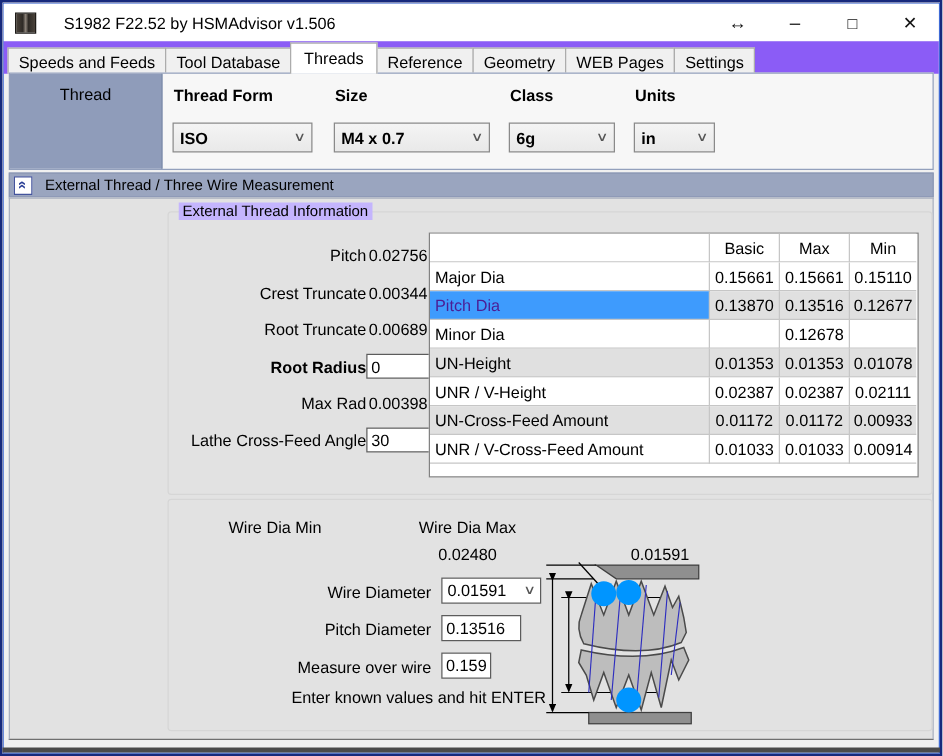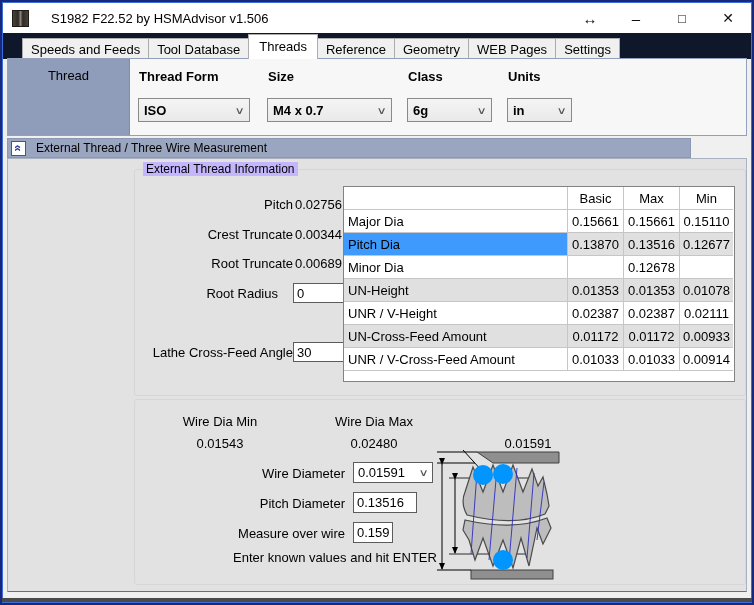--- a/index.html
+++ b/index.html
@@ -29,21 +29,21 @@
     width:46px;height:28px;display:flex;align-items:center;justify-content:center;
     font-size:14px;color:#111;cursor:default;
   }
   .tb-btn.resize{font-size:15px;font-weight:bold;}
   .tb-btn.min{font-size:15px;}
   .tb-btn.max{font-size:13px;}
   .tb-btn.close{font-size:14px;}
   
   .tabbar{
     position:absolute;left:1px;top:31px;right:1px;height:26px;
-    background:#0f172a;display:flex;align-items:flex-end;padding-left:19px;
+    background:#8b5cf6;display:flex;align-items:flex-end;padding-left:3px;
   }
   .tab{
     background:#f0f0f0;border:1px solid #acacac;border-bottom:none;
     padding:0 8px;height:21px;line-height:21px;font-size:13px;
     margin-right:-1px;position:relative;box-sizing:border-box;
   }
   .tab.active{
     background:#ffffff;height:25px;line-height:24px;z-index:2;
     padding:0 10px;
   }
@@ -63,21 +63,21 @@
     position:absolute;top:39px;left:0;height:24px;box-sizing:border-box;
     background:linear-gradient(#f4f4f4,#e9e9e9);border:1px solid #8a8a8a;
     display:flex;align-items:center;padding-left:5px;font-size:13px;font-weight:bold;
   }
   .combo .chev{
     margin-left:auto;margin-right:6px;font-weight:normal;font-size:10px;color:#555;
     transform:scaleX(1.4);
   }
   
   .section-header{
-    position:absolute;left:5px;top:136px;width:684px;height:20px;
+    position:absolute;left:5px;top:136px;width:740px;height:20px;
     background:#9aa5bf;display:flex;align-items:center;box-sizing:border-box;
     border:1px solid #8b97b4;
   }
   .collapse-btn{
     width:15px;height:15px;margin-left:3px;margin-right:10px;
     background:#fff;border:1px solid #44549c;box-sizing:border-box;
     display:flex;align-items:center;justify-content:center;
   }
   .collapse-glyph{
     color:#2a3f96;font-size:12px;font-weight:bold;line-height:1;
@@ -115,21 +115,21 @@
     display:grid;grid-template-columns:224px 56px 56px 53px;grid-auto-rows:23px;
     font-size:13px;
   }
   .dcell{
     border-right:1px solid #c6c6c6;border-bottom:1px solid #c6c6c6;
     display:flex;align-items:center;justify-content:center;box-sizing:border-box;
     background:#fff;overflow:hidden;white-space:nowrap;
   }
   .dcell.rowlabel{justify-content:flex-start;padding-left:4px;}
   .dcell.last{border-right:none;}
-  .dcell.selected{background:#3e9bfd;color:#000000;}
+  .dcell.selected{background:#3e9bfd;color:#4c1d95;}
   
   .tw-col-label{position:absolute;top:14px;font-size:13px;text-align:center;width:150px;}
   .tw-col-value{position:absolute;top:36px;font-size:13px;text-align:center;width:150px;}
   .tw-row-label{position:absolute;font-size:13px;text-align:right;width:210px;left:0;}
   .tw-input{
     position:absolute;box-sizing:border-box;border:1px solid #5c5c5c;background:#fff;
     font-family:inherit;font-size:13px;padding:0 3px;height:21px;outline:none;
   }
   .tw-combo{
     position:absolute;left:218px;top:62px;width:80px;height:21px;box-sizing:border-box;
@@ -220,22 +220,26 @@
       </div>
       <div class="info-row" style="top:54px;">
         <span class="info-label">Crest Truncate</span>
         <span class="info-value">0.00344</span>
       </div>
       <div class="info-row" style="top:83px;">
         <span class="info-label">Root Truncate</span>
         <span class="info-value">0.00689</span>
       </div>
       <div class="info-row" style="top:113px;">
-        <span class="info-label" style="right:77px;">Root Radius</span>
+        <span class="info-label" style="right:62px;font-weight:bold;">Root Radius</span>
         <input class="small-input" value="0" style="">
+      </div>
+      <div class="info-row" style="top:142px;">
+        <span class="info-label">Max Rad</span>
+        <span class="info-value">0.00398</span>
       </div>
       <div class="info-row" style="top:172px;">
         <span class="info-label" style="right:62px;">Lathe Cross-Feed Angle</span>
         <input class="small-input" value="30" style="">
       </div>
 
       <div class="dtable">
         <div class="dcell rowlabel"></div>
         <div class="dcell">Basic</div>
         <div class="dcell">Max</div>
@@ -274,21 +278,20 @@
         <div class="dcell rowlabel">UNR / V-Cross-Feed Amount</div>
         <div class="dcell">0.01033</div>
         <div class="dcell">0.01033</div>
         <div class="dcell last">0.00914</div>
       </div>
     </div>
 
     <div class="groupbox g2">
 
       <div class="tw-col-label" style="left:10px;">Wire Dia Min</div>
-      <div class="tw-col-value" style="left:10px;">0.01543</div>
       <div class="tw-col-label" style="left:164px;">Wire Dia Max</div>
       <div class="tw-col-value" style="left:164px;">0.02480</div>
       <div class="tw-col-value" style="left:318px;">0.01591</div>
 
       <div class="tw-row-label" style="top:66px;">Wire Diameter</div>
       <div class="tw-combo">
         <span>0.01591</span>
         <span class="chev">∨</span>
       </div>
 

